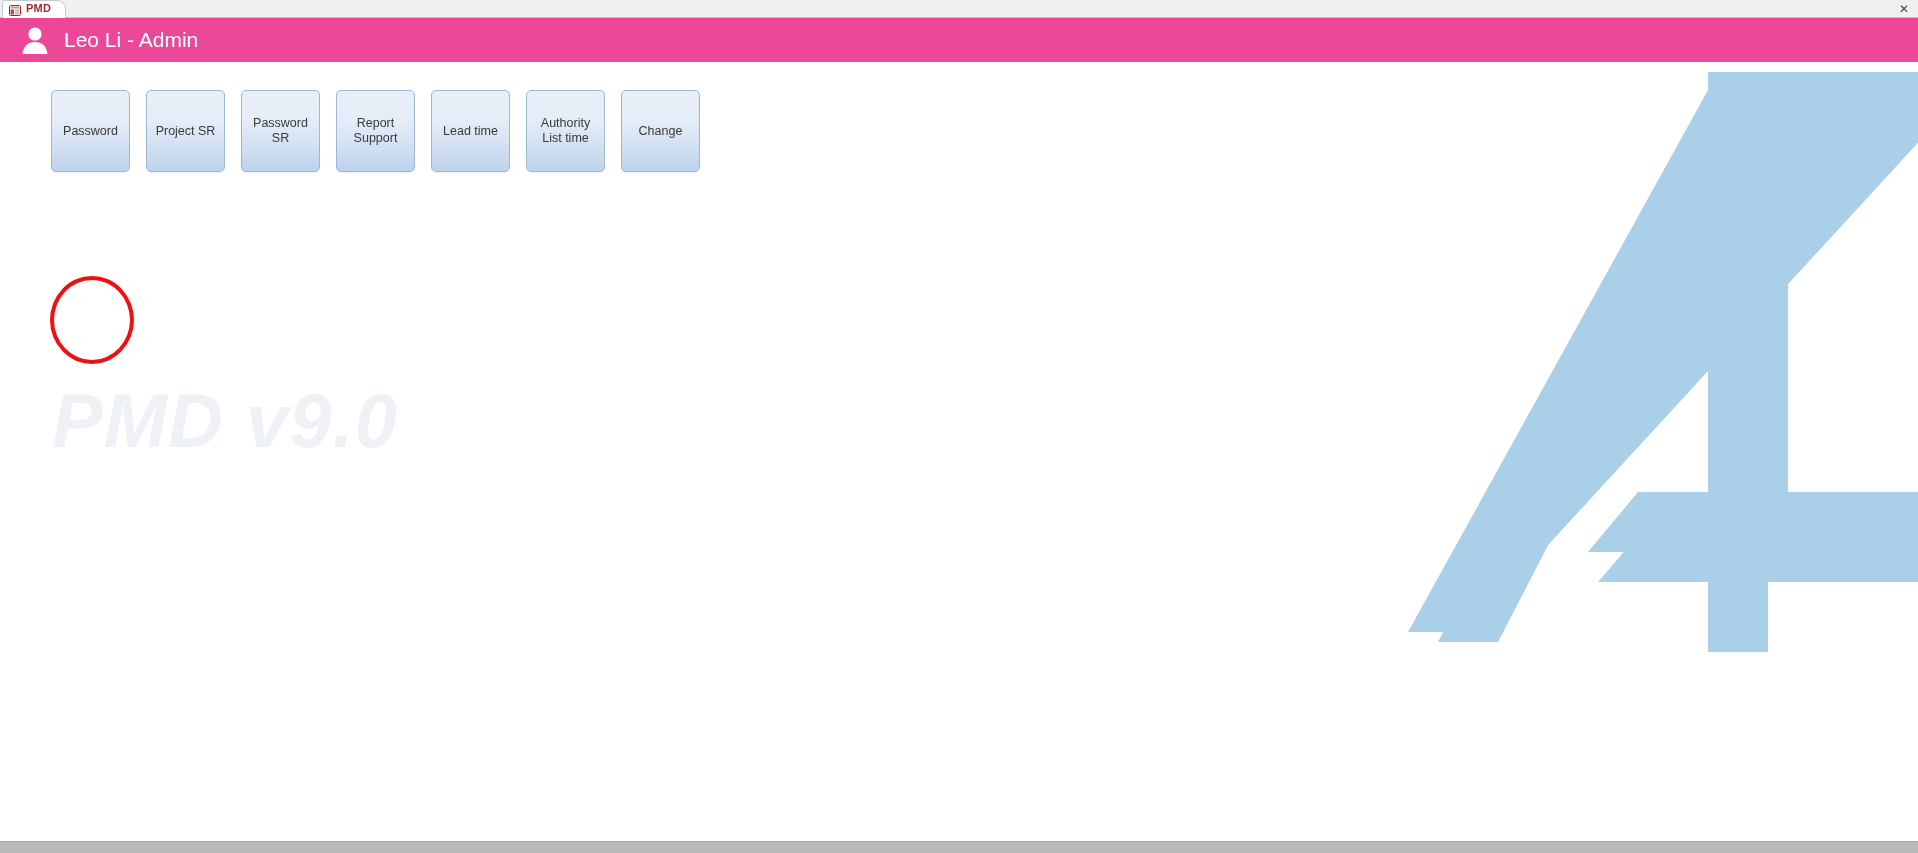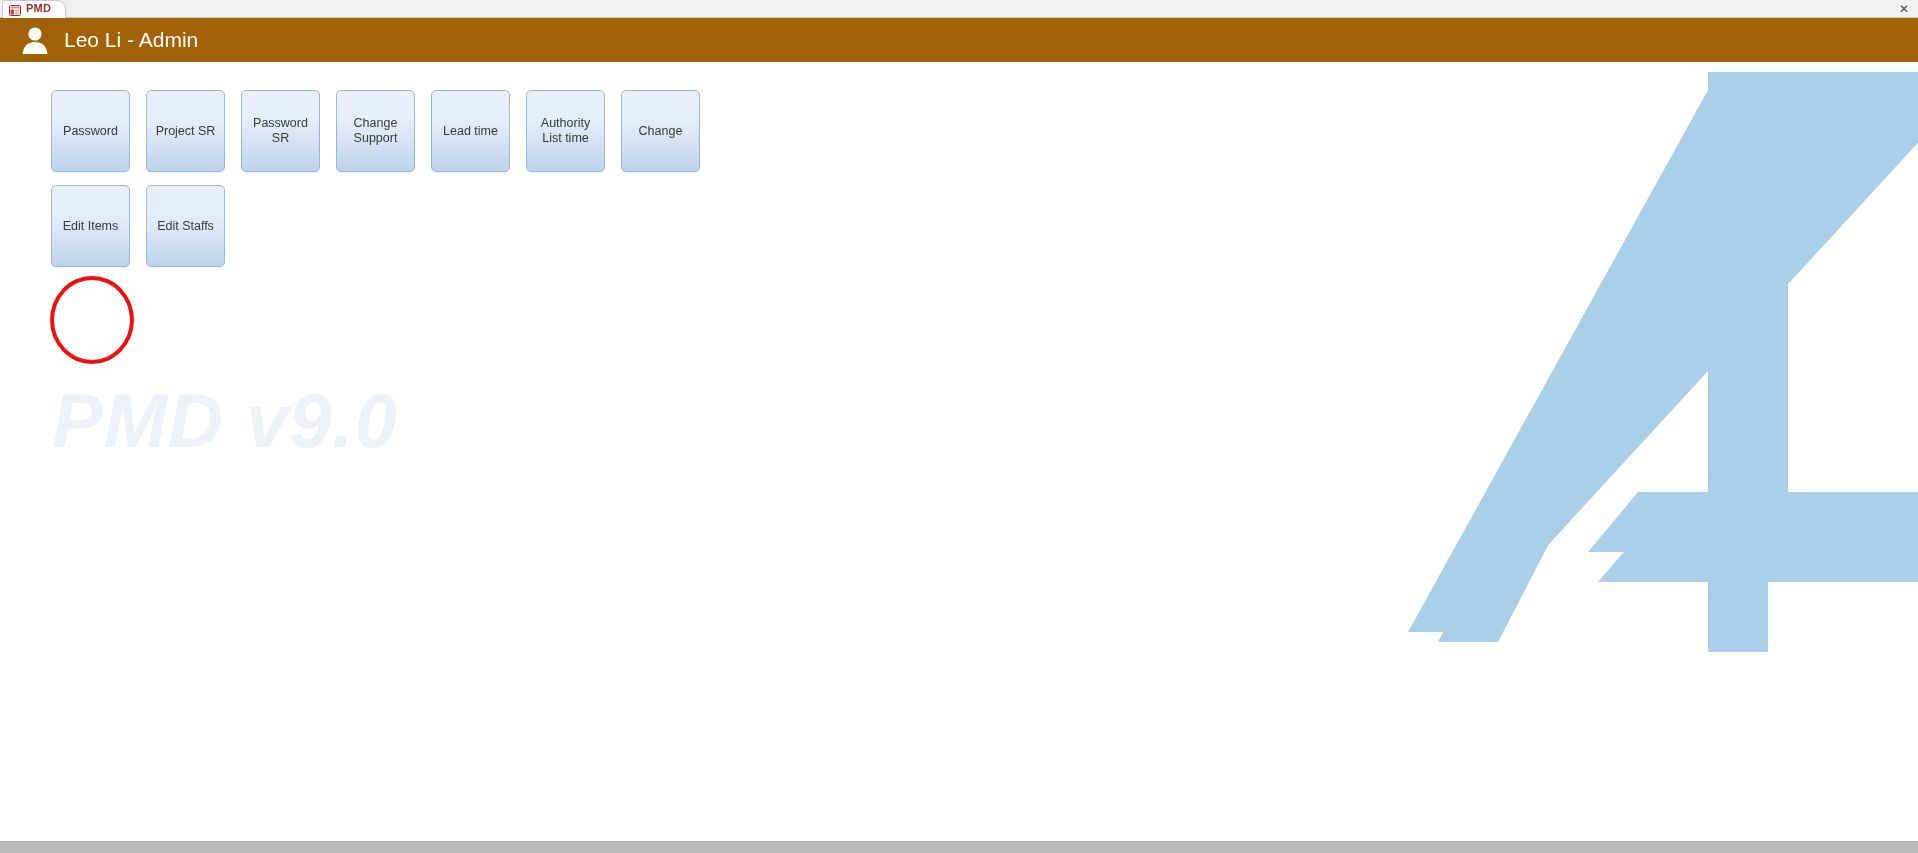--- a/index.html
+++ b/index.html
@@ -61,21 +61,21 @@
     color: #444;
     font-family: "Liberation Sans", sans-serif;
     cursor: pointer;
   }
 
   
   #header {
     position: absolute;
     left: 0; top: 18px;
     width: 1918px; height: 44px;
-    background: #a16207;
+    background: #ec4899;
     display: flex;
     align-items: center;
     overflow: hidden;
   }
   #header .avatar {
     width: 34px; height: 34px;
     margin-left: 18px;
     flex: 0 0 auto;
     position: relative;
   }
@@ -234,42 +234,34 @@
       <div class="nav-btn">
         <span class="btn-label">Password</span>
       </div>
       <div class="nav-btn">
         <span class="btn-label">Project SR</span>
       </div>
       <div class="nav-btn">
         <span class="btn-label">Password SR</span>
       </div>
       <div class="nav-btn">
-        <span class="btn-label">Change Support</span>
+        <span class="btn-label">Report Support</span>
       </div>
       <div class="nav-btn">
         <span class="btn-label">Lead time</span>
       </div>
       <div class="nav-btn">
         <span class="btn-label">Authority
 List time</span>
       </div>
       <div class="nav-btn">
         <span class="btn-label">Change</span>
       </div>
     </div>
 
-    <div class="btn-row">
-      <div class="nav-btn">
-        <span class="btn-label">Edit Items</span>
-      </div>
-      <div class="nav-btn">
-        <span class="btn-label">Edit Staffs</span>
-      </div>
-    </div>
 
   </div>
 
   <div id="annotation-ellipse"></div>
 
 </div>
 
 <div id="statusbar"></div>
 
 </body></html>

